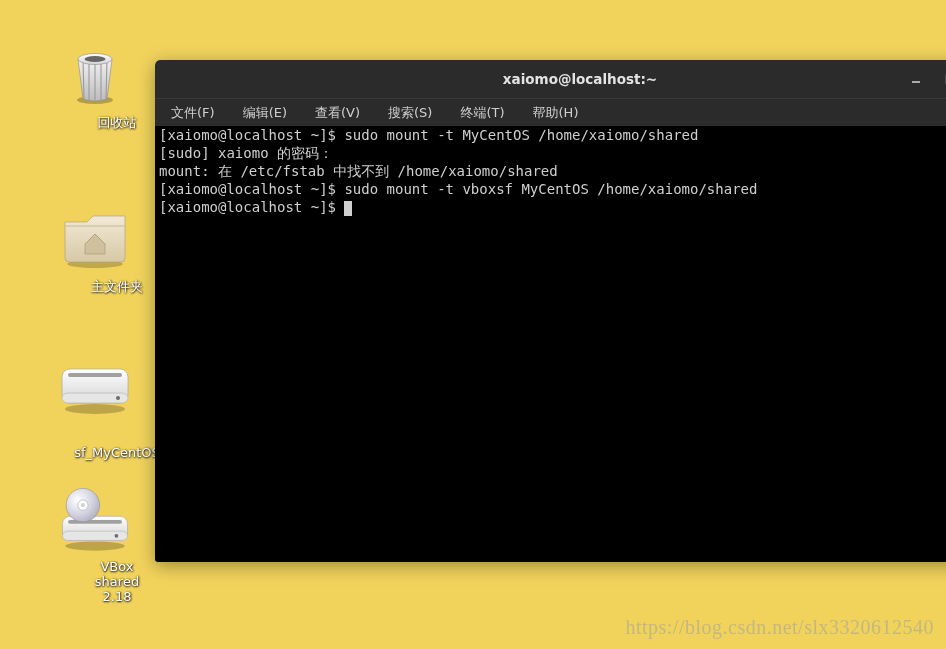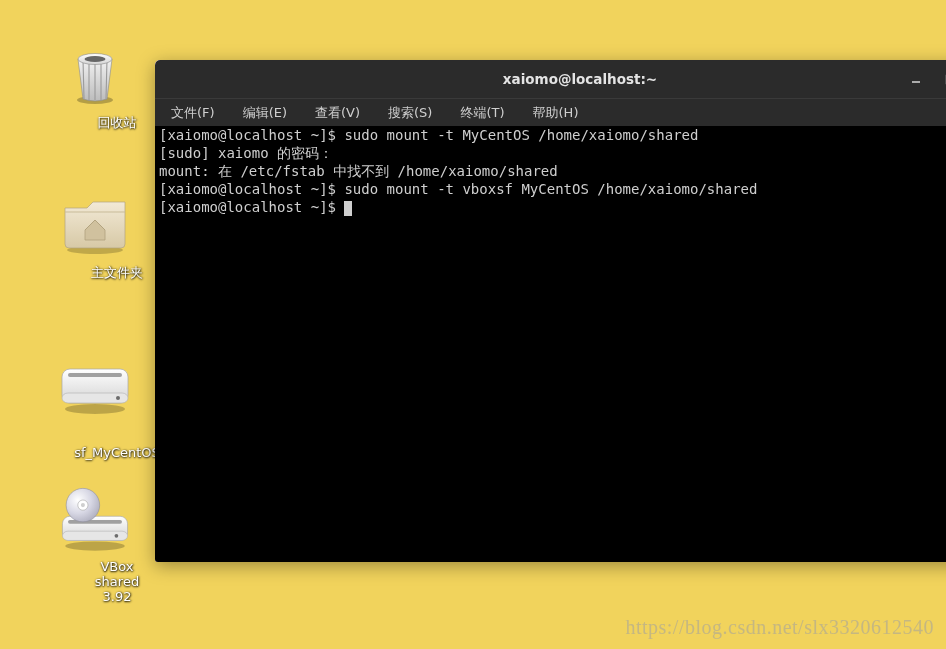--- a/index.html
+++ b/index.html
@@ -108,21 +108,21 @@
       <ellipse cx="29" cy="55" rx="18" ry="4" fill="rgba(0,0,0,0.25)"></ellipse>
       <path d="M12 14 L46 14 L41 54 Q29 58 17 54 Z" fill="url(#trashG)" stroke="#8a8a8a" stroke-width="0.6"></path>
       <path d="M17 14 L18 54 M23 14 L23 55 M29 14 L29 55 M35 14 L35 55 M41 14 L40 54" stroke="#9a9a9a" stroke-width="1.1"></path>
       <ellipse cx="29" cy="14" rx="17" ry="5.5" fill="url(#trashLid)" stroke="#8a8a8a" stroke-width="0.6"></ellipse>
       <ellipse cx="29" cy="14" rx="10.5" ry="3" fill="#666"></ellipse>
     </svg>
   </div>
   <div class="label">回收站</div>
 </div>
 
-<div class="desktop-icon" style="left:35px; top:190px;">
+<div class="desktop-icon" style="left:35px; top:204px;">
   <div class="icon-box">
     <svg width="72" height="62" viewBox="0 0 72 62">
       <defs>
         <linearGradient id="fold" x1="0" y1="0" x2="0" y2="1">
           <stop offset="0" stop-color="#f2e9d6"></stop>
             <stop offset="1" stop-color="#d7c9a6"></stop>
         </linearGradient>
       </defs>
       <ellipse cx="36" cy="56" rx="28" ry="4" fill="rgba(0,0,0,0.2)"></ellipse>
       <path d="M6 14 L28 14 L34 8 L66 8 L66 50 Q66 54 62 54 L10 54 Q6 54 6 50 Z" fill="url(#fold)" stroke="#b2a37e" stroke-width="0.7"></path>
@@ -174,21 +174,21 @@
       <rect x="14" y="36" width="58" height="4" rx="2" fill="#a0a0a0"></rect>
       <rect x="8" y="48" width="70" height="10" rx="6" fill="#e6e6e6" stroke="#b0b0b0" stroke-width="0.6"></rect>
       <circle cx="66" cy="53" r="2" fill="#6c6c6c"></circle>
       <g transform="translate(30,20)">
         <circle r="18" fill="url(#disc)" stroke="#8c8c9b" stroke-width="0.6"></circle>
         <circle r="5.5" fill="#fff" stroke="#a0a0a0" stroke-width="0.6"></circle>
         <circle r="2.2" fill="#cfcfcf"></circle>
       </g>
     </svg>
   </div>
-  <div class="label">VBox shared 3.92</div>
+  <div class="label">VBox shared 2.18</div>
 </div>
 
 <div class="terminal-window">
   <div class="titlebar">
     <div class="title">xaiomo@localhost:~</div>
     <div class="win-ctrls">
       <div class="win-btn">
         <svg width="12" height="12" viewBox="0 0 12 12">
             <line x1="2" y1="9" x2="10" y2="9" stroke="#d7d7d7" stroke-width="1.6"></line>
           </svg>

